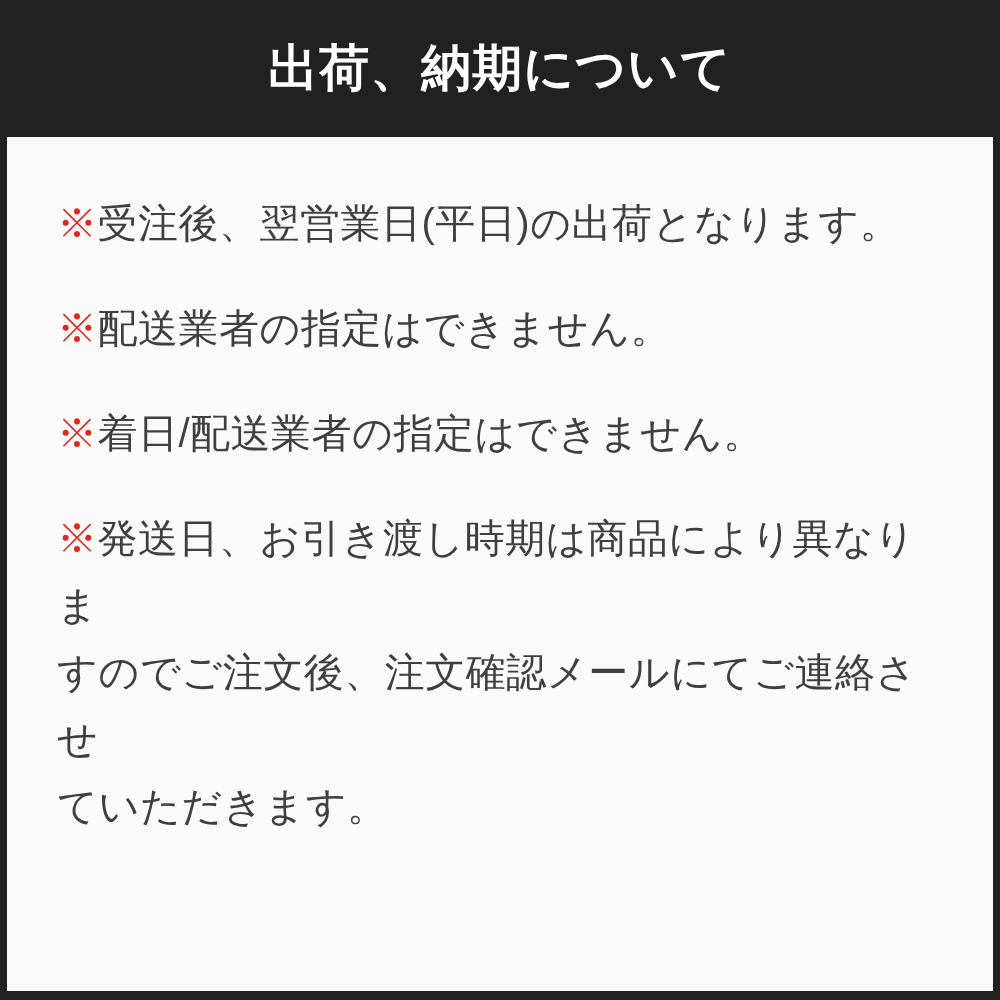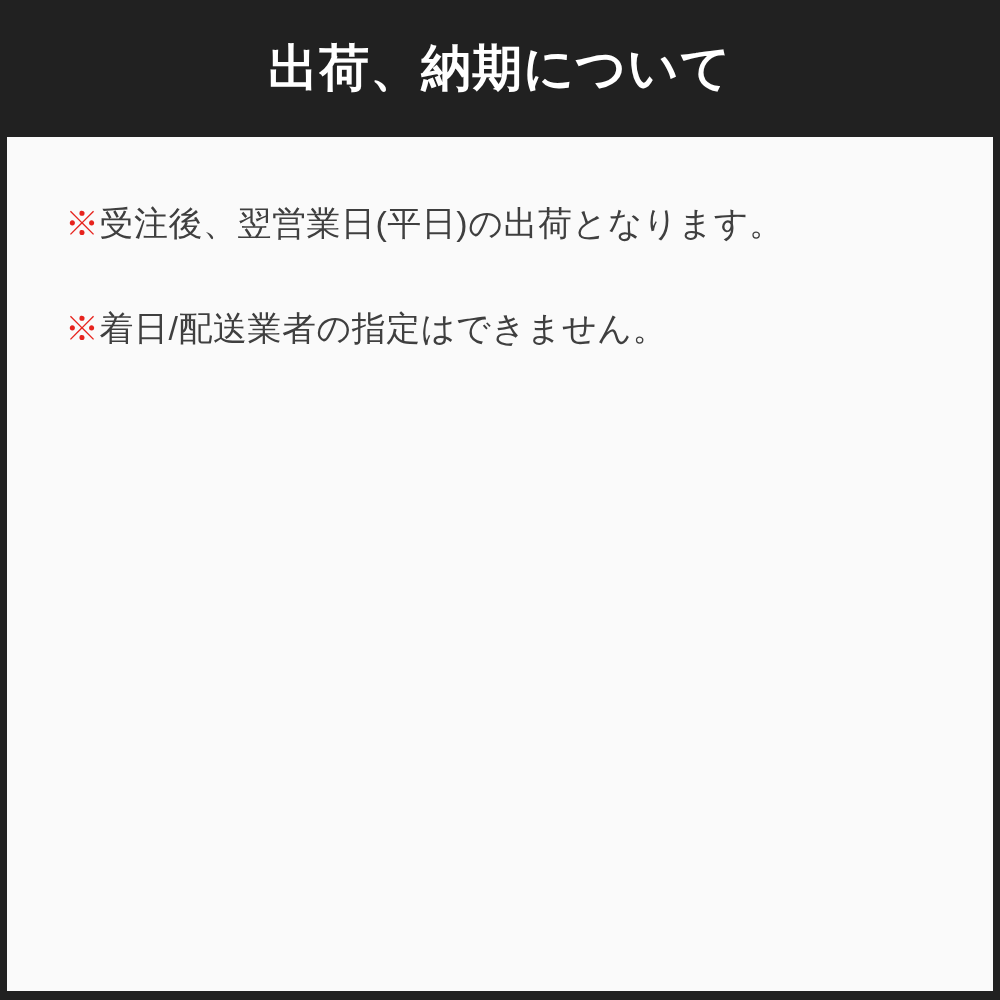--- a/index.html
+++ b/index.html
@@ -37,37 +37,41 @@
     position: absolute;
     left: 7px;
     right: 7px;
     top: 137px;
     bottom: 9px;
     background: #fafafa;
     box-sizing: border-box;
     padding: 53px 50px 0 50px;
   }
   .note {
-    font-size: 34px;
+    font-size: 40px;
     line-height: 67px;
     color: #3f3f3f;
-    margin: 0 0 38px 8px;
+    margin: 0 0 38px 0;
     letter-spacing: 0.5px;
   }
   .note-marker {
     color: #e7231d;
   }
   .note-text {
     white-space: pre-line;
   }
 </style>
 </head>
 <body>
 
 <div class="frame">
   <div class="header">
     <div class="page-title">出荷、納期について</div>
   </div>
   <div class="content">
     <p class="note"><span class="note-marker">※</span><span class="note-text">受注後、翌営業日(平日)の出荷となります。</span></p>
+    <p class="note"><span class="note-marker">※</span><span class="note-text">配送業者の指定はできません。</span></p>
     <p class="note"><span class="note-marker">※</span><span class="note-text">着日/配送業者の指定はできません。</span></p>
+    <p class="note"><span class="note-marker">※</span><span class="note-text">発送日、お引き渡し時期は商品により異なりま
+すのでご注文後、注文確認メールにてご連絡させ
+ていただきます。</span></p>
   </div>
 </div>
 
 </body></html>

